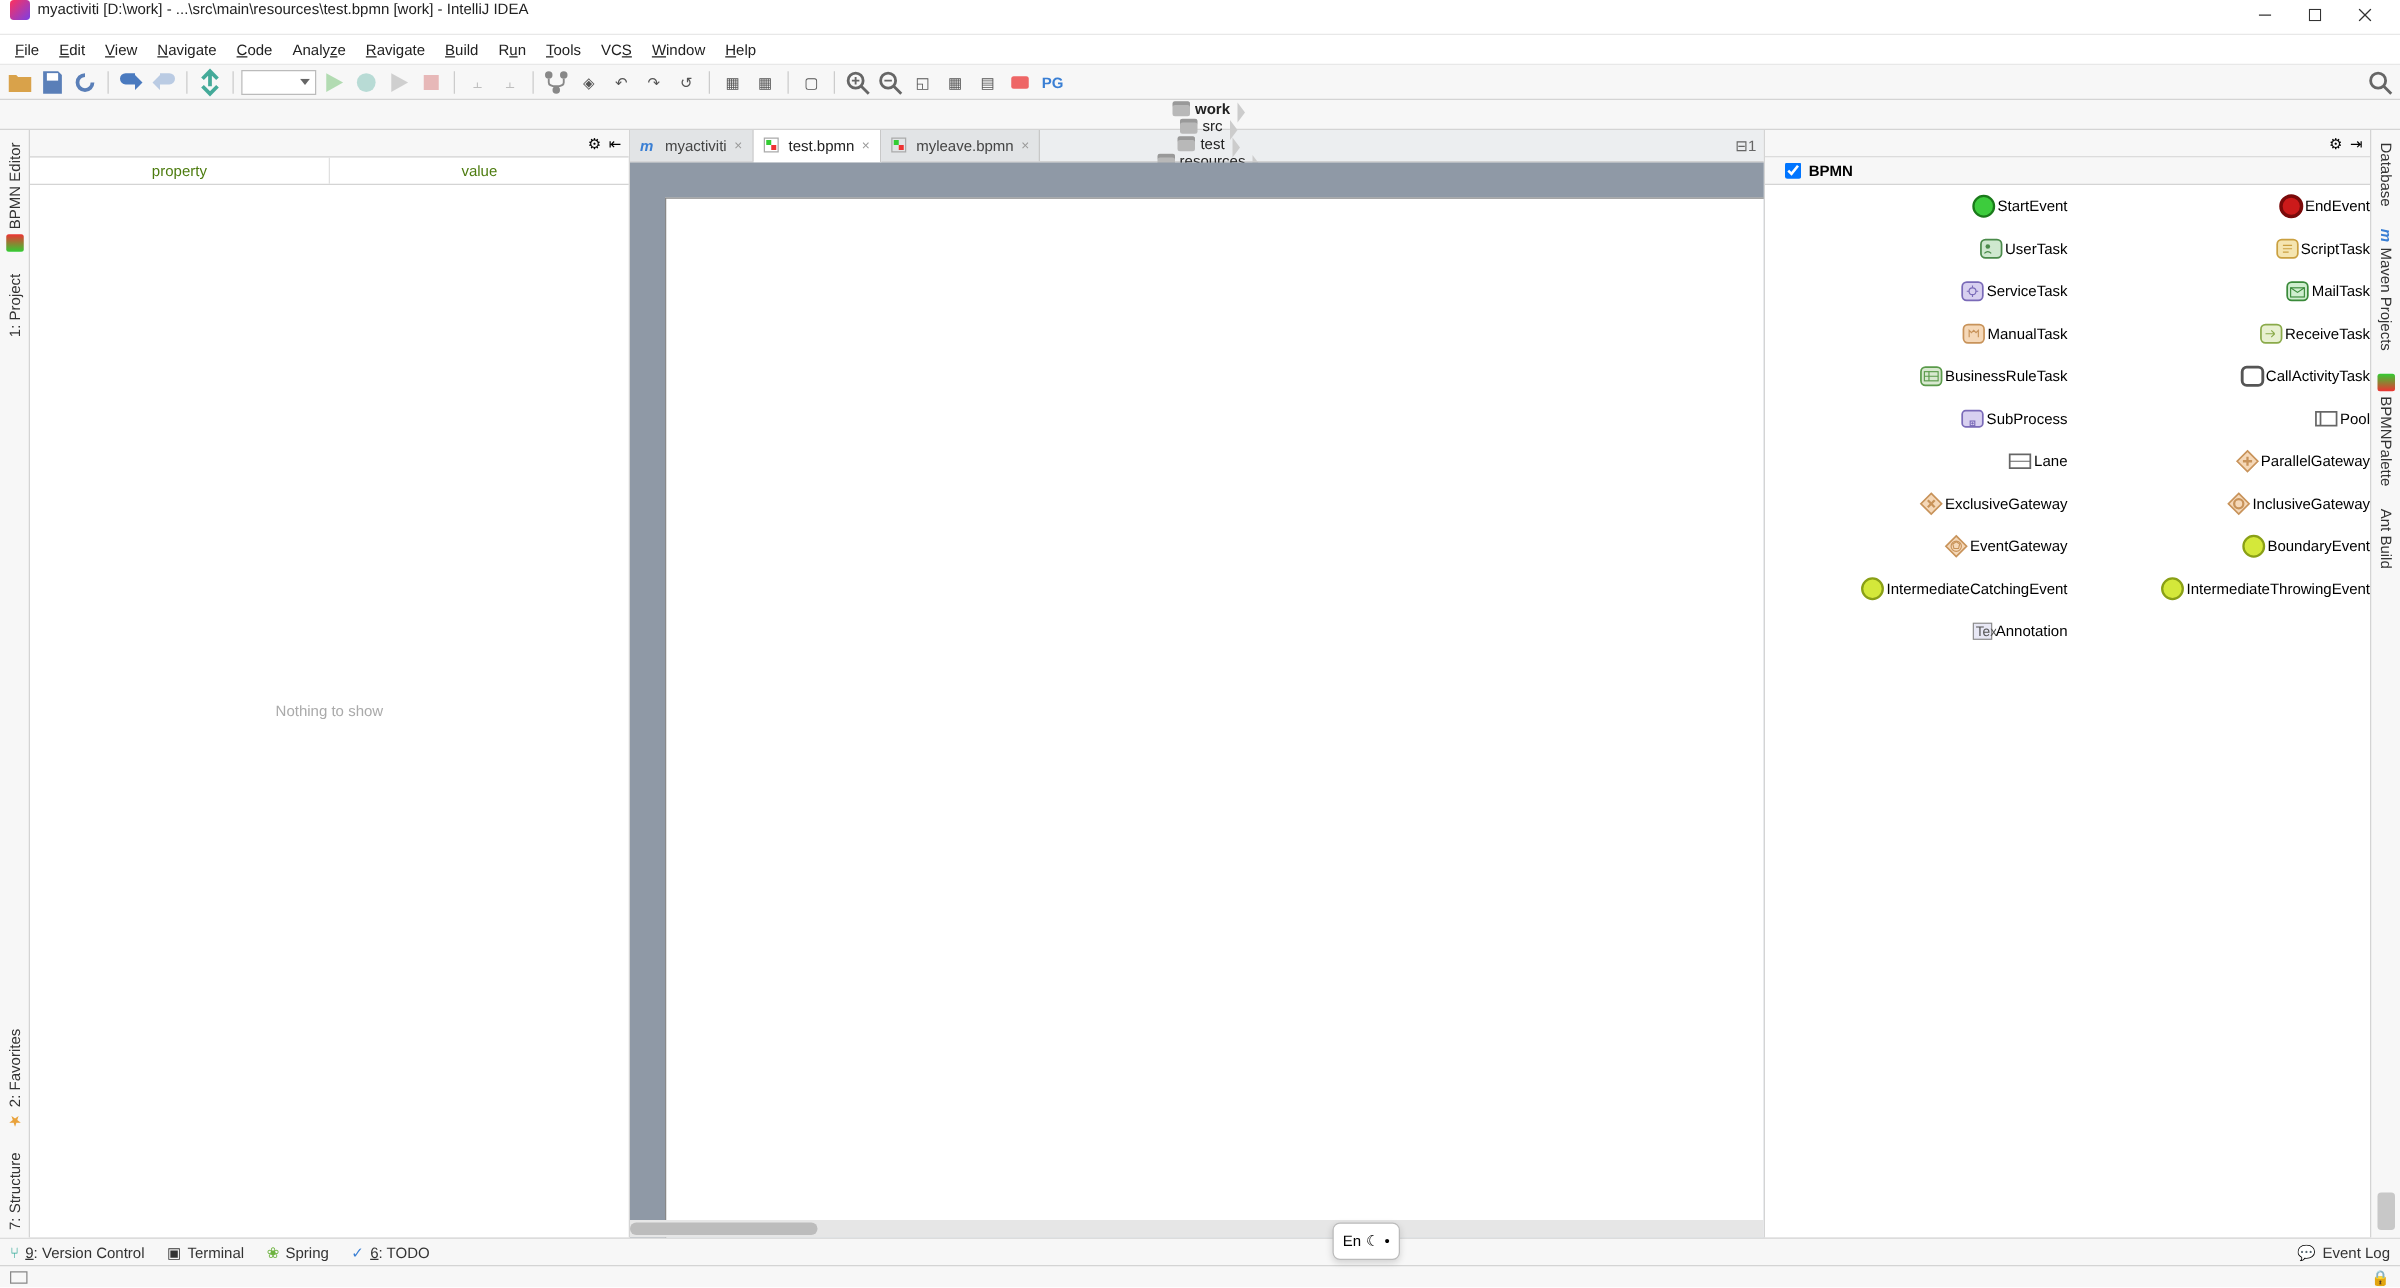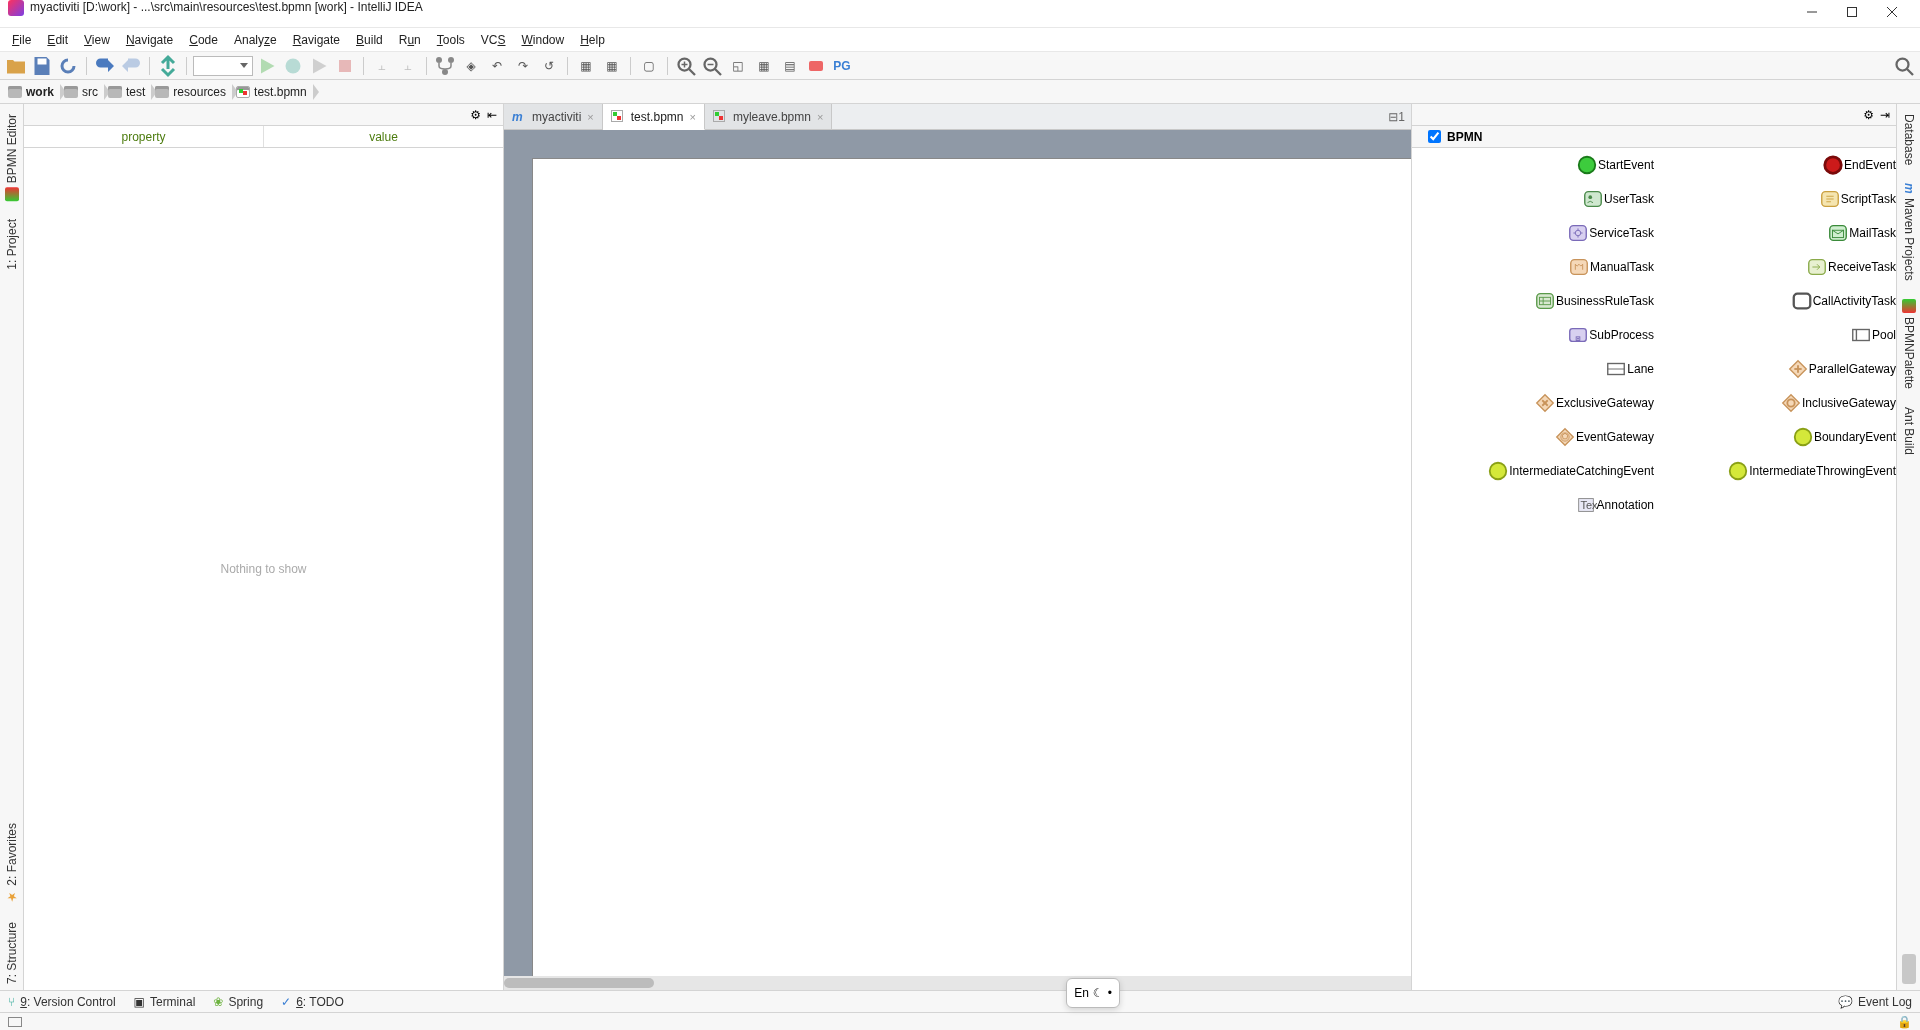--- a/index.html
+++ b/index.html
@@ -11,21 +11,21 @@
 .titlebar .winbtn svg { width: 10px; height: 10px; }
 .menubar { height: 24px; display: flex; align-items: center; padding: 0 4px; border-bottom: 1px solid #e8e8e8; }
 .menubar .menu-item { padding: 2px 8px; cursor: pointer; color: #222; }
 .menubar .menu-item .ul { text-decoration: underline; }
 .toolbar { height: 28px; display: flex; align-items: center; padding: 0 4px; border-bottom: 1px solid #d4d4d4; background: #f7f7f7; gap: 2px; }
 .tb-btn { width: 24px; height: 22px; display: flex; align-items: center; justify-content: center; border-radius: 3px; cursor: pointer; color: #555; }
 .tb-btn.dis { opacity: .35; cursor: default; }
 .tb-sep { width: 1px; height: 18px; background: #ccc; margin: 0 4px; }
 .tb-combo { width: 60px; height: 20px; border: 1px solid #bbb; background: #fff; display: flex; align-items: center; justify-content: flex-end; padding-right: 4px; cursor: pointer; }
 .tb-spacer { flex: 1; }
-.breadcrumb { height: 24px; display: flex; align-items: center; background: #f7f7f7; border-bottom: 1px solid #d4d4d4; padding-left: 4px; }
+.breadcrumb { height: 24px; display: flex; align-items: center; background: #f7f7f7; border-bottom: 1px solid #d4d4d4; padding-left: 4px; flex-direction: column; }
 .crumb { display: flex; align-items: center; padding: 0 6px 0 4px; height: 20px; cursor: pointer; color: #222; position: relative; }
 .crumb::after { content: ""; position: absolute; right: -6px; top: 2px; width: 0; height: 0; border-top: 8px solid transparent; border-bottom: 8px solid transparent; border-left: 6px solid #ccc; }
 .crumb .fico { width: 14px; height: 12px; background: #b8b8b8; margin-right: 4px; border-radius: 2px; box-shadow: inset 0 3px 0 #999; }
 .crumb .fico.bpmn { background: #fff; border: 1px solid #aaa; position: relative; }
 .crumb .fico.bpmn::before { content: ""; position: absolute; left: 2px; top: 2px; width: 4px; height: 4px; background: #3c3; }
 .crumb .fico.bpmn::after { content: ""; position: absolute; right: 2px; bottom: 2px; width: 4px; height: 4px; background: #e33; }
 .main { display: flex; height: calc(1030px - 28px - 24px - 28px - 24px - 22px - 18px); }
 .left-gutter, .right-gutter { width: 24px; background: #f7f7f7; border-right: 1px solid #d4d4d4; display: flex; flex-direction: column; align-items: center; padding-top: 4px; gap: 6px; }
 .right-gutter { border-right: none; border-left: 1px solid #d4d4d4; }
 .gutter-tab { writing-mode: vertical-rl; transform: rotate(180deg); padding: 6px 2px; cursor: pointer; color: #333; font-size: 11px; display: flex; align-items: center; gap: 4px; }

